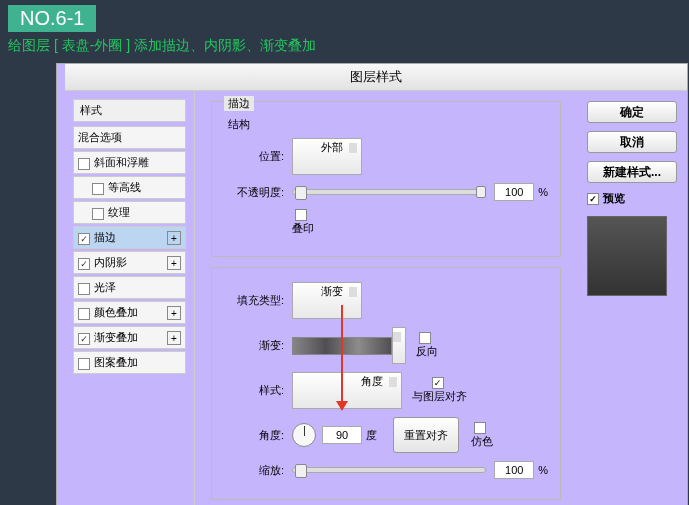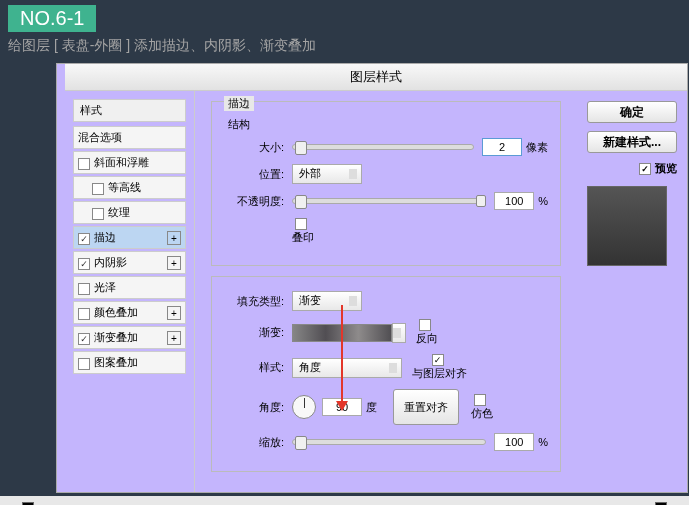--- a/index.html
+++ b/index.html
@@ -1,18 +1,18 @@
 <!DOCTYPE html>
 <html><head>
 <meta charset="utf-8">
 <style>
 * { box-sizing: border-box; margin: 0; padding: 0; }
 body { font-family: "Microsoft YaHei", Arial, sans-serif; font-size: 12px; background: #2d3947; width: 689px; height: 505px; overflow: hidden; }
 .tag { display: inline-block; background: #3fb38f; color: #fff; padding: 2px 12px; font-size: 20px; margin: 5px 8px; }
-.instr { color: #a3a3a3; font-size: 14px; margin: 0 8px 8px; }
+.instr { color: #22c55e; font-size: 14px; margin: 0 8px 8px; }
 .dialog { background: #c4b5fd; border: 1px solid #aaa; margin-left: 56px; width: 632px; padding-left: 8px; }
 .titlebar { background: linear-gradient(#f8f8f8,#e2e2e2); text-align: center; padding: 4px; border-bottom: 1px solid #ccc; font-size: 13px; }
 .body { display: flex; }
 .left { width: 130px; padding: 8px; border-right: 1px solid #ccc; }
 .left-title { background: #f0f0f0; padding: 3px 6px; border: 1px solid #ccc; margin-bottom: 4px; font-size: 11px; }
 .opt { display: flex; align-items: flex-end; padding: 3px 4px; border: 1px solid #ccc; margin-bottom: 2px; background: #f5f5f5; font-size: 11px; }
 .opt.sel { background: #bcd6f2; }
 .opt .chk { width: 12px; height: 12px; border: 1px solid #888; background: #fff; margin-right: 4px; display: flex; align-items: center; justify-content: center; font-size: 9px; }
 .opt .chk.checked::after { content: "✓"; color: #333; }
 .opt .indent { margin-left: 14px; }
@@ -20,32 +20,32 @@
 .center { flex: 1; padding: 10px 16px; }
 .group { border: 1px solid #bbb; padding: 8px 12px 12px; margin-bottom: 10px; position: relative; }
 .group-title { position: relative; top: -14px; background: #e8e8e8; padding: 0 4px; display: inline-block; font-size: 11px; }
 .row { display: flex; align-items: center; margin-bottom: 8px; font-size: 11px; }
 .row label { width: 60px; text-align: right; margin-right: 8px; }
 .slider { flex: 1; height: 6px; background: #ddd; border: 1px solid #aaa; border-radius: 3px; margin-right: 8px; position: relative; }
 .slider::after { content: ""; position: absolute; width: 10px; height: 12px; background: #f0f0f0; border: 1px solid #888; border-radius: 2px; top: -4px; left: 2px; }
 .num { width: 40px; height: 18px; border: 1px solid #5b9bd5; background: #fff; text-align: center; font-size: 11px; padding: 1px; }
 .num.plain { border-color: #aaa; }
 .unit { margin-left: 4px; }
-.select { height: 20px; border: 1px solid #aaa; background: linear-gradient(#fff,#e8e8e8); padding: 1px 18px 1px 6px; font-size: 11px; position: relative; min-width: 70px; display: inline-block; }
+.select { height: 37px; border: 1px solid #aaa; background: linear-gradient(#fff,#e8e8e8); padding: 1px 18px 1px 6px; font-size: 11px; position: relative; min-width: 70px; display: inline-block; text-align: right; }
 .select::after { content: ""; position: absolute; right: 4px; top: 4px; width: 8px; height: 10px; background: #ddd; }
 .grad { width: 100px; height: 18px; background: linear-gradient(90deg,#868686,#514e53,#8e8b8b,#514f53); border: 1px solid #888; }
 .chkline { display: flex; align-items: center; margin-right: 10px; flex-direction: column; }
 .chkline .chk { width: 12px; height: 12px; border: 1px solid #888; background: #fff; margin-right: 4px; display: flex; align-items: center; justify-content: center; font-size: 9px; }
 .chkline .chk.checked::after { content: "✓"; }
 .btn { height: 36px; padding: 2px 10px; background: linear-gradient(#fff,#e5e5e5); border: 1px solid #999; border-radius: 3px; font-size: 11px; }
 .dial { width: 24px; height: 24px; border: 1px solid #888; border-radius: 50%; background: #f8f8f8; position: relative; margin-right: 6px; }
 .dial::after { content: ""; position: absolute; width: 1px; height: 10px; background: #333; left: 50%; top: 2px; }
 .right { width: 110px; padding: 10px; font-weight: bold; }
 .rbtn { display: block; width: 100%; height: 22px; margin-bottom: 8px; background: linear-gradient(#fff,#e5e5e5); border: 1px solid #999; border-radius: 3px; font-size: 12px; text-align: center; padding-top: 2px; }
-.preview-chk { display: flex; align-items: center; margin: 6px 0; font-size: 11px; justify-content: flex-end; }
+.preview-chk { display: flex; align-items: center; margin: 6px 0; font-size: 11px; }
 .preview-chk .chk { width: 12px; height: 12px; border: 1px solid #888; background: #fff; margin-right: 4px; font-size: 9px; display: flex; align-items: center; justify-content: center; }
 .preview-chk .chk::after { content: "✓"; }
 .preview-box { width: 80px; height: 80px; background: linear-gradient(#555,#333); border: 1px solid #666; margin-top: 10px; }
 .arrow { position: absolute; width: 2px; background: #e3362a; }
 .arrow::after { content: ""; position: absolute; bottom: -6px; left: -5px; border-left: 6px solid transparent; border-right: 6px solid transparent; border-top: 10px solid #e3362a; }
 .bottom { background: #e8e8e8; padding: 6px 10px 2px; border-top: 3px solid #2d3947; }
 .gradbar { height: 28px; background: linear-gradient(90deg,#868686 0%,#868686 18%,#514e53 30%,#514e53 40%,#8e8b8b 50%,#8e8b8b 60%,#514f53 72%,#514f53 85%); border: 1px solid #888; margin: 6px 18px 0; position: relative; }
 .stops-top { display: flex; justify-content: space-between; margin: 0 12px; }
 .stop { width: 12px; height: 12px; background: #000; border: 1px solid #666; }
 </style>
@@ -105,26 +105,20 @@
           <span class="chk"></span>
           <span>图案叠加</span>
         </div>
     </div>
 
     <div class="center" style="position:relative;">
       <div class="group">
         <span class="group-title">描边</span>
         <div style="margin:-8px 0 6px 4px;font-size:11px;">结构</div>
         <div class="row">
-          <label>大小:</label>
-          <div class="slider"></div>
-          <input class="num" value="2" style="">
-          <span class="unit">像素</span>
-        </div>
-        <div class="row">
           <label>位置:</label>
           <span class="select">外部</span>
         </div>
         <div class="row">
           <label>不透明度:</label>
           <div class="slider" style="flex:1;">
               <div style="position:absolute;left:95%;top:-4px;width:10px;height:12px;background:#f0f0f0;border:1px solid #888;border-radius:2px;"></div>
             </div>
           <input class="num plain" value="100" style="">
           <span class="unit">%</span>
@@ -175,20 +169,21 @@
           <div class="slider"></div>
           <input class="num plain" value="100" style="">
           <span class="unit">%</span>
         </div>
       </div>
       <div class="arrow" style="left:146px;top:214px;height:100px;"></div>
     </div>
 
     <div class="right">
       <div class="rbtn">确定</div>
+      <div class="rbtn">取消</div>
       <div class="rbtn">新建样式...</div>
       <div class="preview-chk">
           <span class="chk"></span>
           <span>预览</span>
         </div>
       <div class="preview-box"></div>
     </div>
   </div>
 </div>
 

